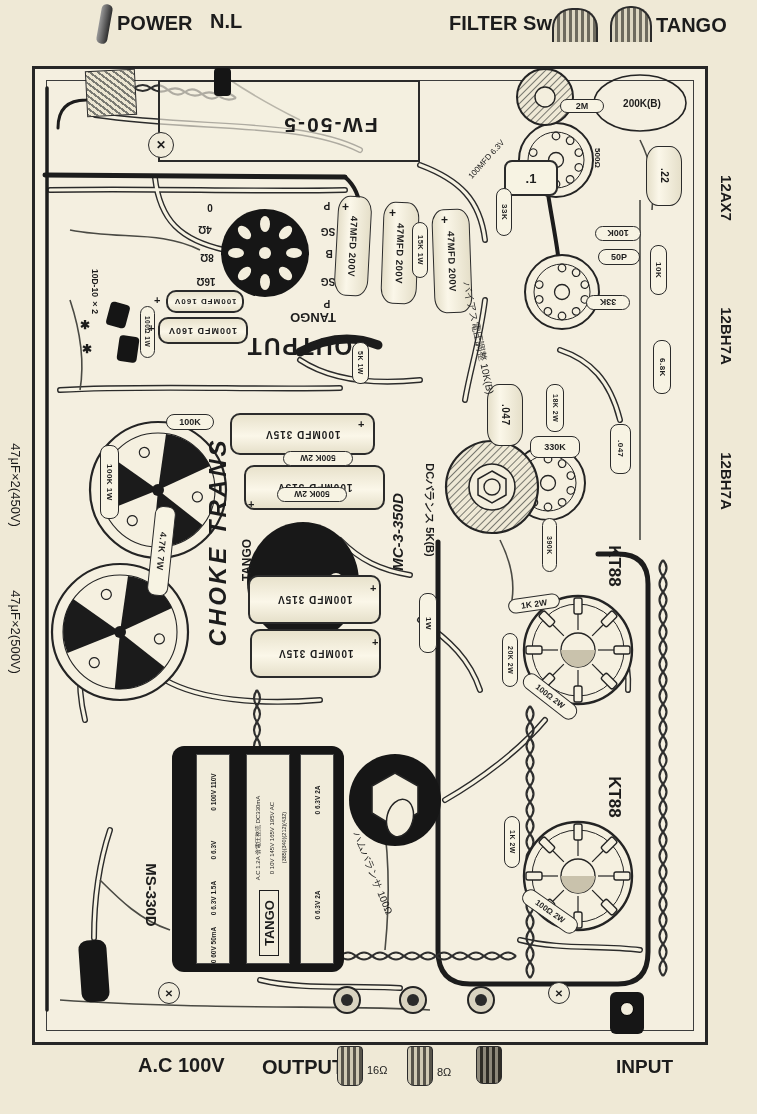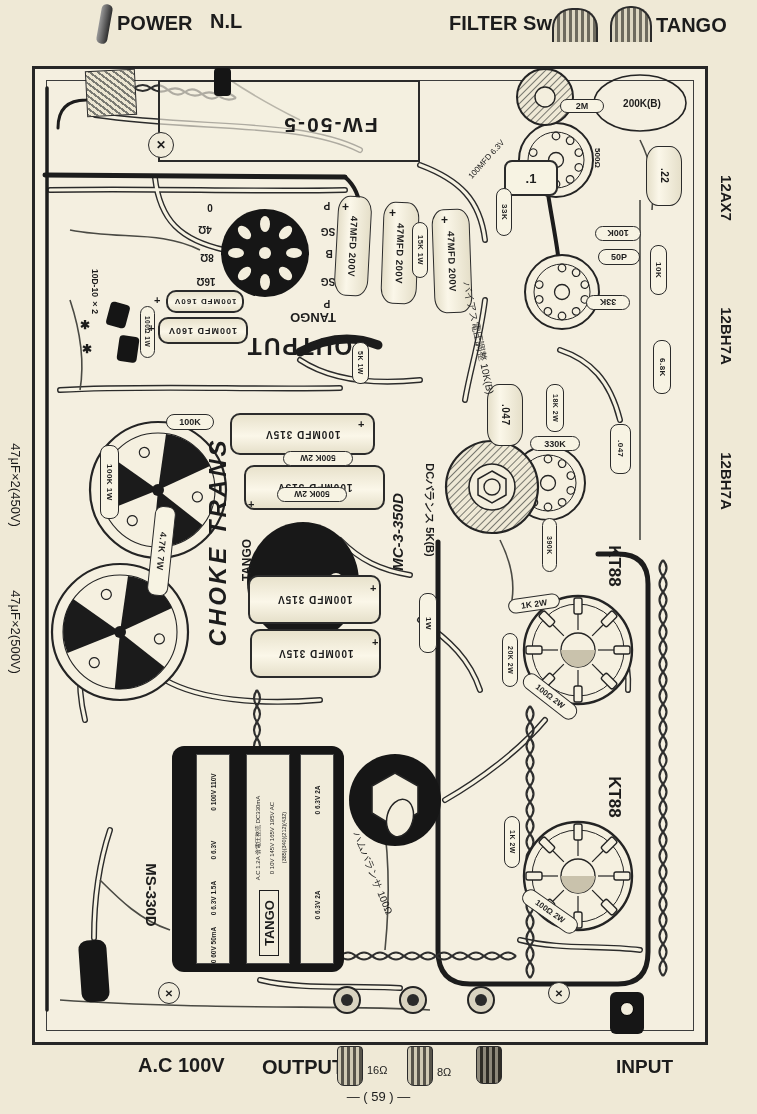--- a/index.html
+++ b/index.html
@@ -369,21 +369,21 @@
   <div class="pill" style="left:650px;top:245px;width:17px;height:50px">
       <span class="vl" style="font-size:8px">10K</span>
     </div>
   <div class="pill flip" style="left:586px;top:295px;width:44px;height:15px;font-size:9px">33K</div>
   <div class="pill" style="left:653px;top:340px;width:18px;height:54px">
       <span class="vl" style="font-size:8px">6.8K</span>
     </div>
   <div class="pill" style="left:546px;top:384px;width:18px;height:48px">
       <span class="vl" style="font-size:7px">18K 2W</span>
     </div>
-  <div class="pill" style="left:530px;top:436px;width:50px;height:15px;font-size:9px">330K</div>
+  <div class="pill" style="left:530px;top:436px;width:50px;height:22px;font-size:9px">330K</div>
   <div class="cyl" style="left:487px;top:384px;width:36px;height:62px">
       <span class="vl b" style="font-size:10px">.047</span>
     </div>
   <div class="pill" style="left:610px;top:424px;width:21px;height:50px">
       <span class="vl" style="font-size:8px">.047</span>
     </div>
   <div class="pill" style="left:542px;top:518px;width:15px;height:54px">
       <span class="vl" style="font-size:7px">390K</span>
     </div>
 
@@ -432,15 +432,14 @@
 
   <div class="t b" style="left:38px;top:1114px;font-size:20px">FUSE</div>
   <div class="t b" style="left:138px;top:1054px;font-size:20px">A.C 100V</div>
   <div class="t b" style="left:262px;top:1056px;font-size:20px">OUTPUT</div>
   <div class="term" style="left:337px;top:1046px;width:26px;height:40px"></div>
   <div class="t" style="left:367px;top:1064px;font-size:11px">16Ω</div>
   <div class="term" style="left:407px;top:1046px;width:26px;height:40px"></div>
   <div class="t" style="left:437px;top:1066px;font-size:11px">8Ω</div>
   <div class="term" style="left:476px;top:1046px;width:26px;height:38px;background:repeating-linear-gradient(90deg,#8d887a 0 3px,#2e2c26 3px 6px)"></div>
   <div class="t b" style="left:616px;top:1056px;font-size:19px">INPUT</div>
-  <div class="rl" style="left:0px;top:1088px;width:757px;height:16px;font-size:13px">— ( 59 ) —</div>
 
 </div>
 
 </body></html>

